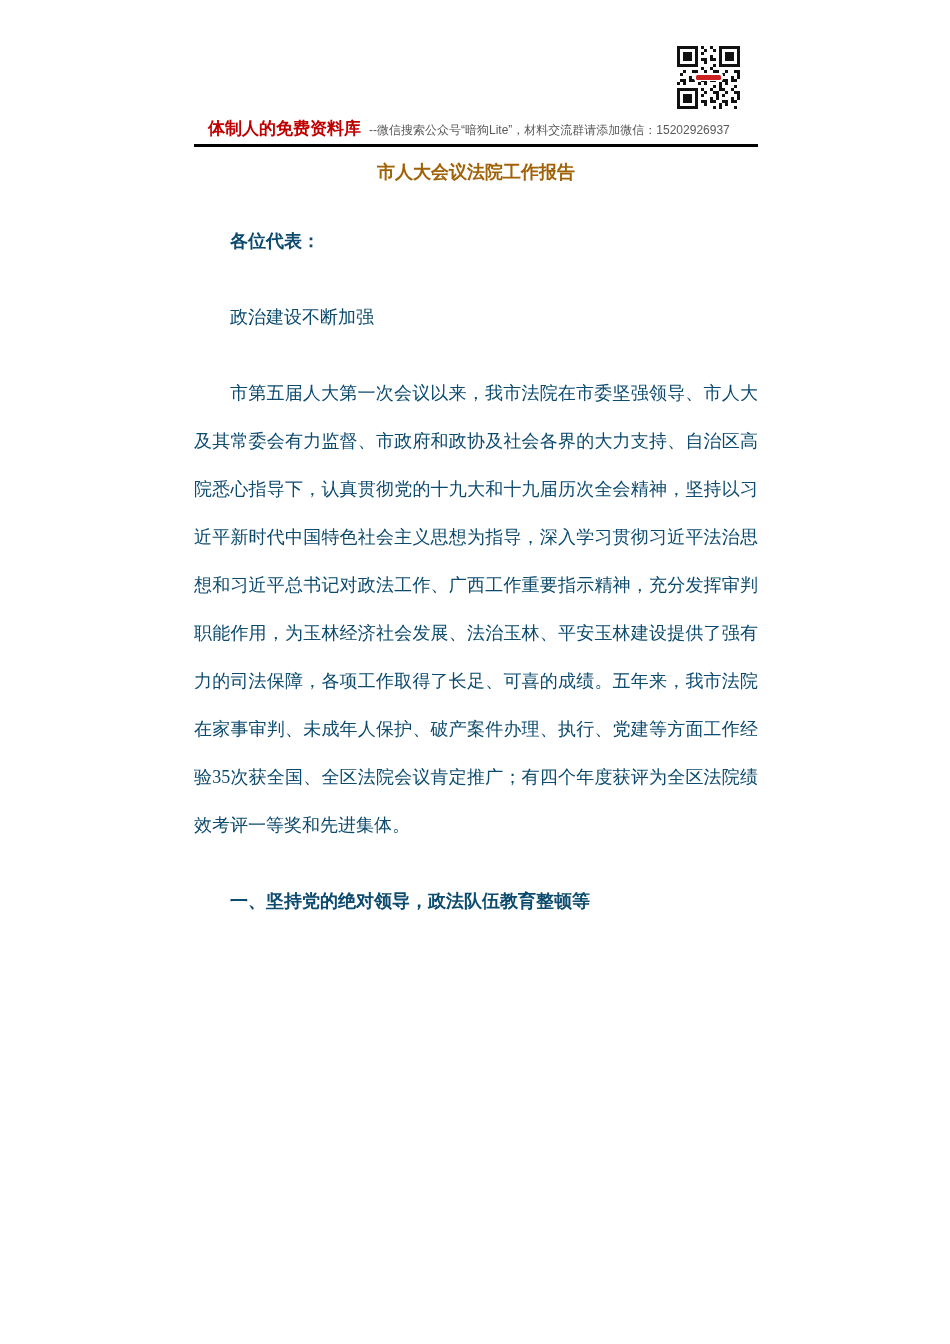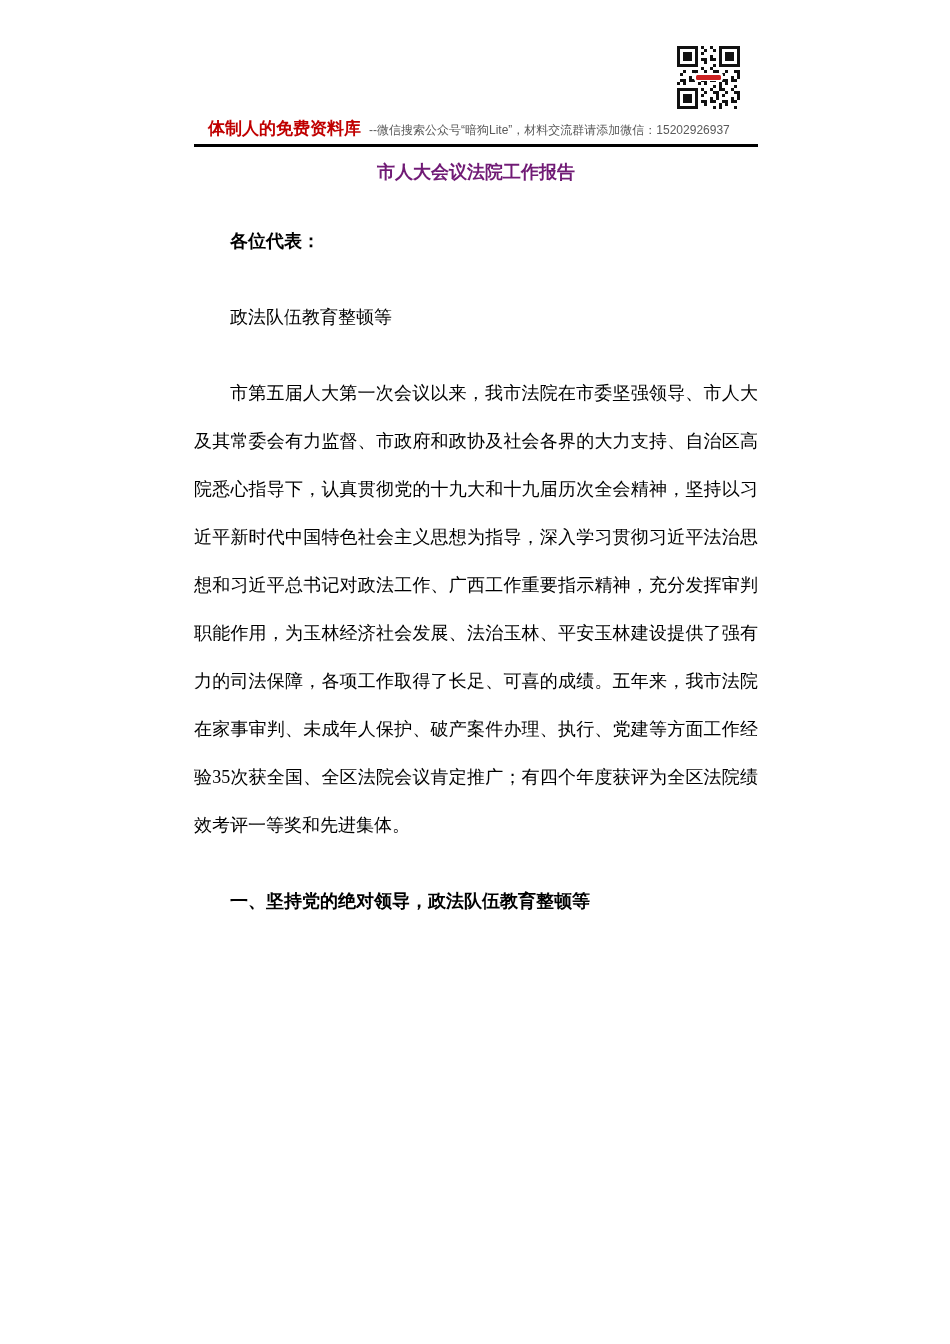--- a/index.html
+++ b/index.html
@@ -46,30 +46,30 @@
   }
   .qr svg{display:block;}
   
   .title{
     margin:12px 0 32px 0;
     text-align:center;
     font-family:"Liberation Sans","DejaVu Sans",sans-serif;
     font-weight:bold;
     font-size:18px;
     line-height:26px;
-    color:#701a75;
+    color:#a16207;
   }
   
   .para{
     margin:0 0 28px 0;
     font-size:18px;
     line-height:48px;
     text-align:justify;
     text-indent:2em;
-    color:#000000;
+    color:#0c4a6e;
   }
   .para.bold{
     font-family:"Liberation Sans","DejaVu Sans",sans-serif;
     font-weight:bold;
   }
   .para.heading{
     font-family:"Liberation Sans","DejaVu Sans",sans-serif;
     font-weight:bold;
   }
 </style>
@@ -276,17 +276,17 @@
       </div>
     <div class="header-line">
       <span class="brand" style="color: rgb(192, 0, 0);">体制人的免费资料库</span>
       <span class="note" style="color: rgb(89, 89, 89);">--微信搜索公众号“暗狗Lite”，材料交流群请添加微信：15202926937</span>
     </div>
   </div>
 
   <h1 class="title">市人大会议法院工作报告</h1>
 
   <p class="para bold">各位代表：</p>
-  <p class="para">政法队伍教育整顿等</p>
+  <p class="para">政治建设不断加强</p>
   <p class="para">市第五届人大第一次会议以来，我市法院在市委坚强领导、市人大及其常委会有力监督、市政府和政协及社会各界的大力支持、自治区高院悉心指导下，认真贯彻党的十九大和十九届历次全会精神，坚持以习近平新时代中国特色社会主义思想为指导，深入学习贯彻习近平法治思想和习近平总书记对政法工作、广西工作重要指示精神，充分发挥审判职能作用，为玉林经济社会发展、法治玉林、平安玉林建设提供了强有力的司法保障，各项工作取得了长足、可喜的成绩。五年来，我市法院在家事审判、未成年人保护、破产案件办理、执行、党建等方面工作经验35次获全国、全区法院会议肯定推广；有四个年度获评为全区法院绩效考评一等奖和先进集体。</p>
   <p class="para heading">一、坚持党的绝对领导，政法队伍教育整顿等</p>
 
 </div>
 
 </body></html>

